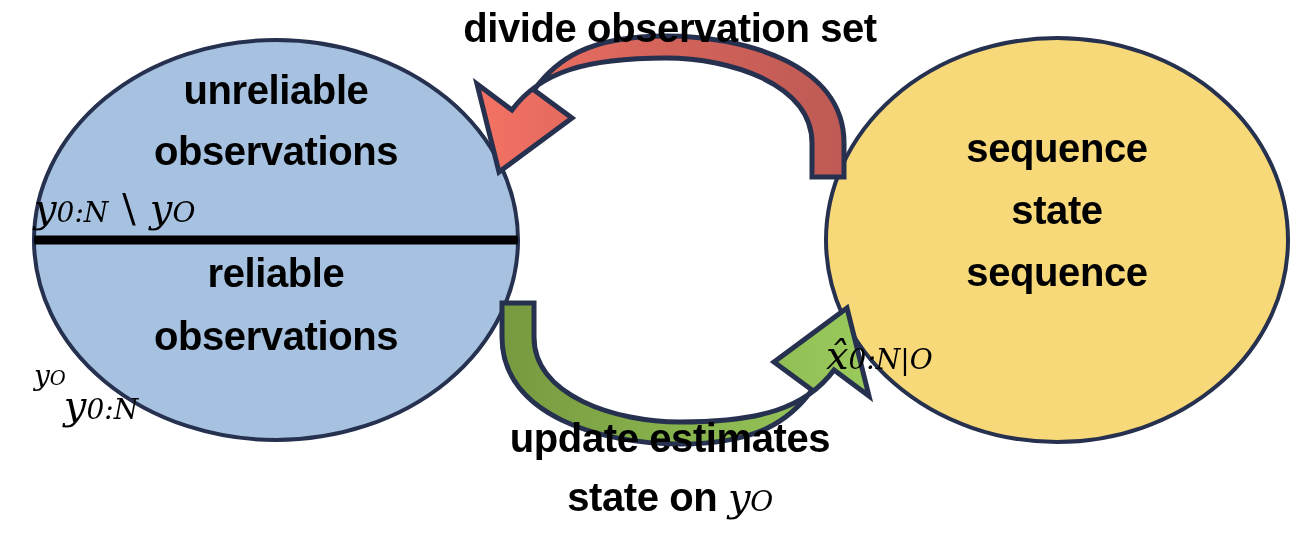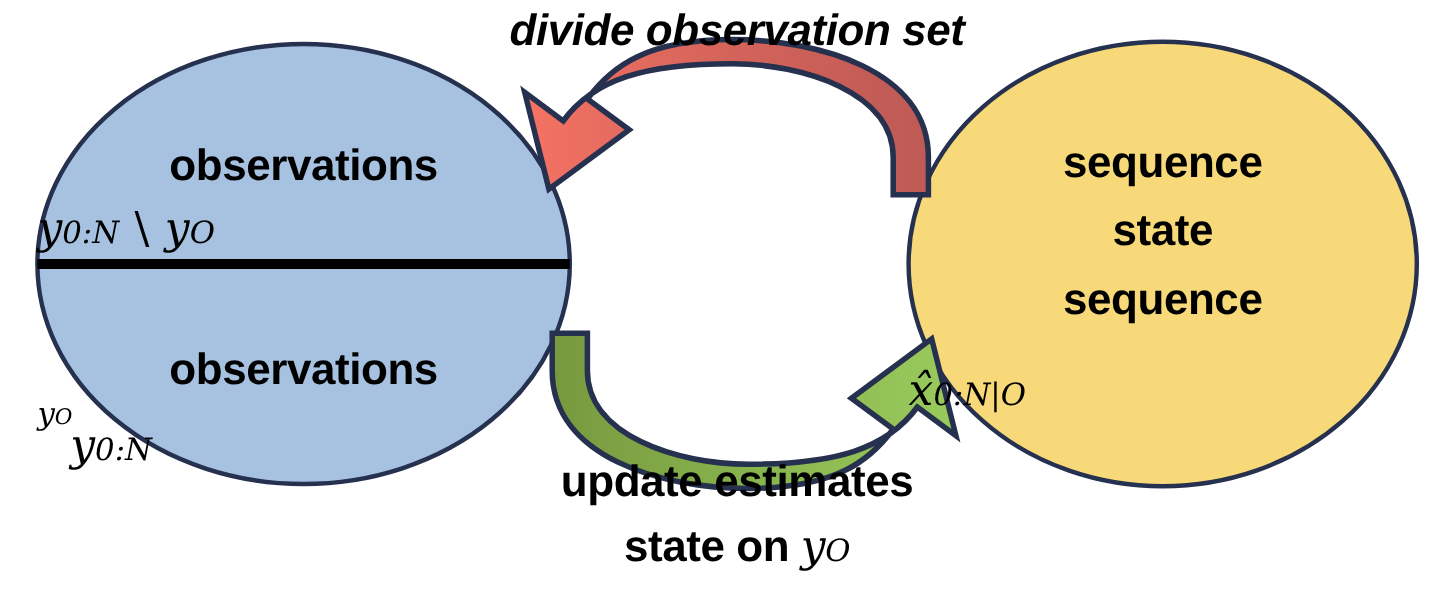--- a/index.html
+++ b/index.html
@@ -62,21 +62,21 @@
   #reliable-line1   { left: 34px;  top: 253px; width: 484px; font-size: 40px; }
   #reliable-line2   { left: 34px;  top: 316px; width: 484px; font-size: 40px; }
   #reliable-math    { left: 34px;  top: 362px; width: 484px; font-size: 28px; }
   #y-full-label     { left: 6px;   top: 385px; width: 190px; font-size: 40px; text-align: center; }
   
   #est-line1 { left: 826px; top: 128px; width: 462px; font-size: 40px; }
   #est-line2 { left: 826px; top: 190px; width: 462px; font-size: 40px; text-align: center; }
   #est-line3 { left: 826px; top: 252px; width: 462px; font-size: 40px; }
   #est-math  { left: 826px; top: 335px; width: 462px; font-size: 40px; }
   
-  #label-divide     { left: 430px; top: 8px;   width: 480px; font-size: 40px; font-style: italic; }
+  #label-divide     { left: 430px; top: 8px;   width: 480px; font-size: 40px; }
   #label-update-l1  { left: 430px; top: 418px; width: 480px; font-size: 40px; }
   #label-update-l2  { left: 430px; top: 477px; width: 480px; font-size: 40px; }
 </style>
 </head>
 <body>
 
 <div id="canvas">
 
   <svg class="layer" viewBox="0 0 1316 536">
     <defs>
@@ -123,27 +123,29 @@
              L 774 362
              L 847 308
              L 869 396
              L 834 370
              C 806 408 760 422 680 422
              C 616 422 534 396 534 337
              L 534 303
              Z" fill="url(#greenGrad)" stroke="#26304F" stroke-width="5" stroke-linejoin="miter"></path>
   </svg>
 
+  <div class="txt" id="unreliable-line1">unreliable</div>
 
   <div class="txt" id="unreliable-line2">observations</div>
 
   <div class="math" id="unreliable-math">
     <span class="cal">y</span><span class="sub">0:N</span><span style="padding:0 14px; font-style:normal;">\</span><span class="cal">y</span><span class="subu cal">O</span>
   </div>
 
+  <div class="txt" id="reliable-line1">reliable</div>
 
   <div class="txt" id="reliable-line2">observations</div>
 
   <div class="math" id="reliable-math">
     <span class="cal">y</span><span class="subu cal">O</span>
   </div>
 
   <div class="math" id="y-full-label">
     <span class="cal">y</span><span class="sub">0:N</span>
   </div>

